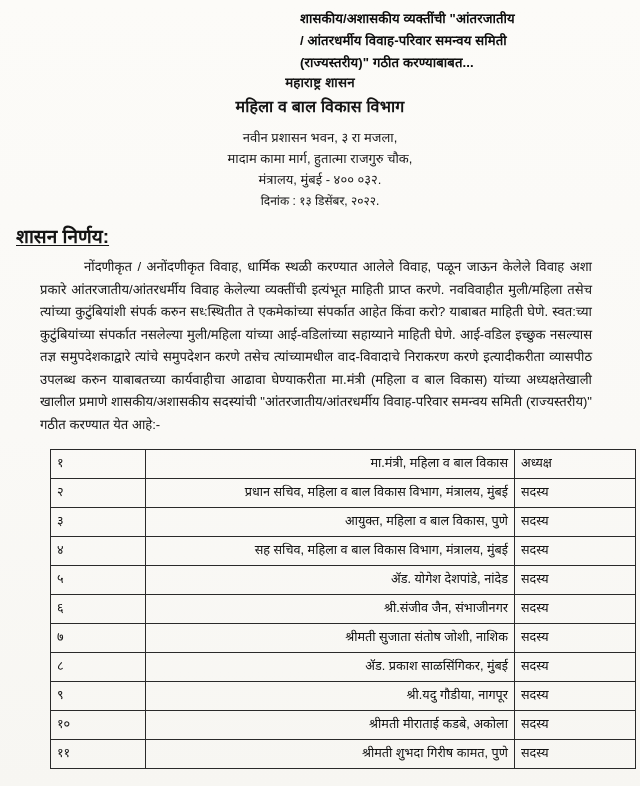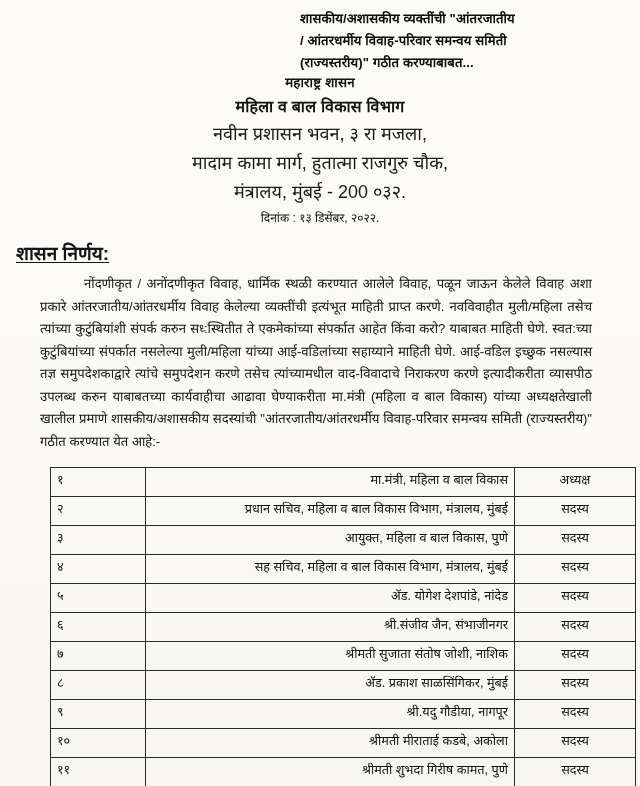--- a/index.html
+++ b/index.html
@@ -59,22 +59,23 @@
     margin-top: 1px;
   }
   .gov-head .l3 {
     font-size: 13.6px;
     font-weight: bold;
     letter-spacing: 0.1px;
     margin-top: 2px;
   }
 
   .address {
+    margin-top: 7px;
     text-align: center;
-    font-size: 18px;
+    font-size: 13px;
     line-height: 1.62;
     color: #1a1a1a;
   }
   .address .ln { display: block; }
   .date-line {
     margin-top: 2px;
     text-align: center;
     font-size: 12px;
   }
 
@@ -110,42 +111,42 @@
   .members-table td {
     border: 1.4px solid #2a2a2a;
     padding: 3px 6px 4px 6px;
     line-height: 1.25;
     height: 21px;
     vertical-align: middle;
     color: #111;
   }
   .col-sr   { width: 82px; text-align: left; padding-left: 12px; }
   .col-desc { width: 356px; text-align: right; padding-left: 9px; }
-  .col-role { width: 108px; text-align: center; padding-left: 10px; }
+  .col-role { width: 108px; text-align: left; padding-left: 10px; }
 </style>
 </head>
 <body>
 
 <div class="page">
 
   <div class="subject-block">
     <span class="subject-line">शासकीय/अशासकीय व्यक्तींची "आंतरजातीय</span>
     <span class="subject-line">/ आंतरधर्मीय विवाह-परिवार समन्वय समिती</span>
     <span class="subject-line">(राज्यस्तरीय)" गठीत करण्याबाबत...</span>
   </div>
 
   <div class="gov-head">
     <div class="l1">महाराष्ट्र शासन</div>
     <div class="l2">महिला व बाल विकास विभाग</div>
   </div>
 
   <div class="address">
     <span class="ln">नवीन प्रशासन भवन, ३ रा मजला,</span>
     <span class="ln">मादाम कामा मार्ग, हुतात्मा राजगुरु चौक,</span>
-    <span class="ln">मंत्रालय, मुंबई - 200 ०३२.</span>
+    <span class="ln">मंत्रालय, मुंबई - ४०० ०३२.</span>
   </div>
   <div class="date-line">दिनांक : १३ डिसेंबर, २०२२.</div>
 
   <div><span class="decision-head">शासन निर्णय:</span></div>
 
   <div class="body-para"><span class="indent"></span><span>नोंदणीकृत / अनोंदणीकृत विवाह, धार्मिक स्थळी करण्यात आलेले विवाह, पळून जाऊन केलेले विवाह अशा प्रकारे आंतरजातीय/आंतरधर्मीय विवाह केलेल्या व्यक्तींची इत्यंभूत माहिती प्राप्त करणे. नवविवाहीत मुली/महिला तसेच त्यांच्या कुटुंबियांशी संपर्क करुन सध्‍:स्थितीत ते एकमेकांच्या संपर्कात आहेत किंवा करो? याबाबत माहिती घेणे.  स्वत:च्या कुटुंबियांच्या संपर्कात नसलेल्या मुली/महिला यांच्या आई-वडिलांच्या सहाय्याने माहिती घेणे. आई-वडिल इच्छुक नसल्यास तज्ञ समुपदेशकाद्वारे त्यांचे समुपदेशन करणे तसेच त्यांच्यामधील वाद-विवादाचे निराकरण करणे  इत्यादीकरीता व्यासपीठ उपलब्ध करुन  याबाबतच्या कार्यवाहीचा आढावा घेण्याकरीता मा.मंत्री (महिला व बाल विकास) यांच्या अध्यक्षतेखाली खालील प्रमाणे शासकीय/अशासकीय सदस्यांची "आंतरजातीय/आंतरधर्मीय विवाह-परिवार समन्वय समिती (राज्यस्तरीय)" गठीत करण्यात येत आहे:-</span></div>
 
   <table class="members-table">
     <tbody>
       <tr>

